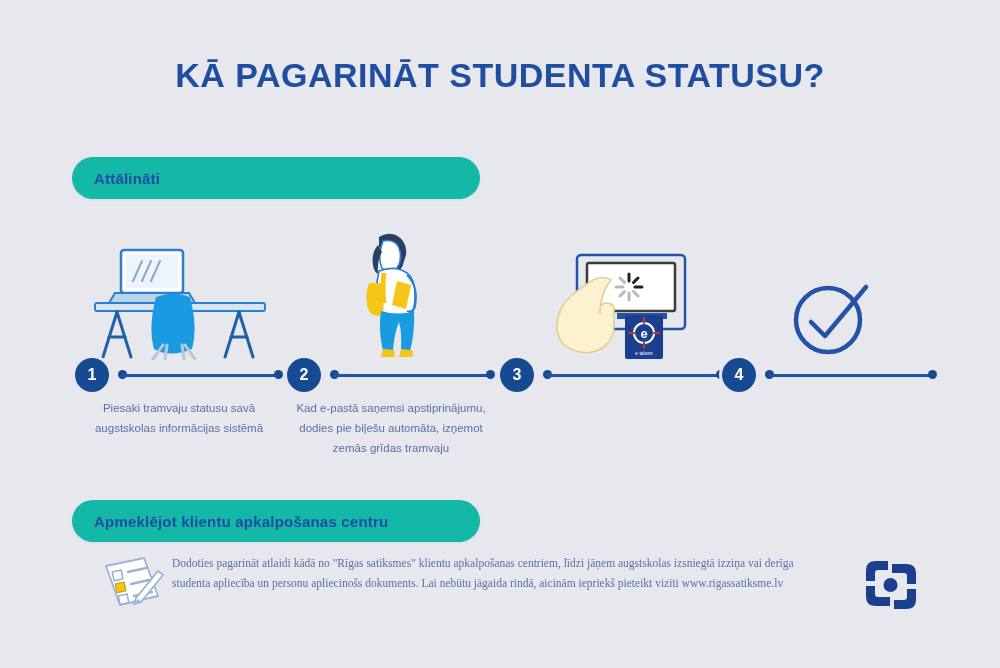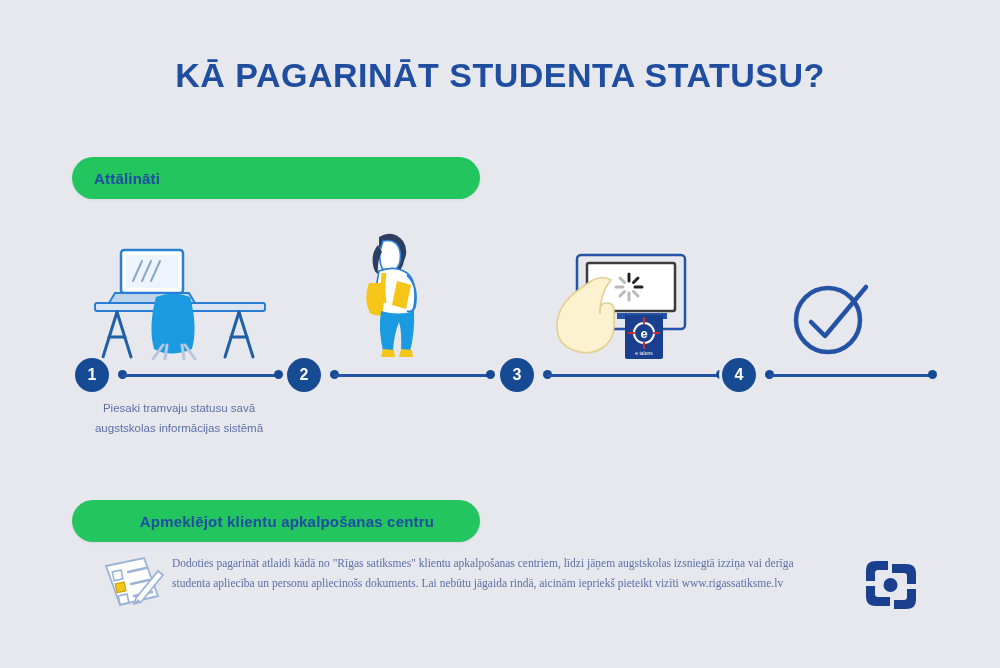--- a/index.html
+++ b/index.html
@@ -16,31 +16,31 @@
   .title{
     position:absolute;top:56px;left:0;width:1000px;
     text-align:center;
     font-size:34px;font-weight:bold;letter-spacing:0.5px;
     color:#1f4ea1;
   }
 
   
   .banner{
     position:absolute;
-    background:#22c55e;
+    background:#14b8a6;
     border-radius:22px;
     display:flex;align-items:center;
     box-shadow:0 1px 3px rgba(40,50,90,.07);
   }
   .banner-label{
     font-size:15px;font-weight:bold;color:#1f4ea1;
     padding-left:22px;letter-spacing:.2px;
   }
   #banner-remote{left:72px;top:157px;width:408px;height:42px;}
-  #banner-center{left:72px;top:500px;width:408px;height:42px;justify-content:center;}
+  #banner-center{left:72px;top:500px;width:408px;height:42px;}
 
   
   .steps{position:absolute;left:0;top:225px;width:1000px;height:265px;}
   .step{position:absolute;top:0;}
   .step-art{
     position:relative;height:135px;
     display:flex;align-items:flex-end;justify-content:center;
   }
   .step-row{
     position:relative;height:30px;display:flex;align-items:center;
@@ -174,20 +174,21 @@
         </svg>
       </div>
       <div class="step-row">
         <div class="step-badge">2</div>
         <div class="step-line">
           <span class="dot l"></span>
           <span class="bar"></span>
           <span class="dot r"></span>
         </div>
       </div>
+      <div class="step-text">Kad e-pastā saņemsi apstiprinājumu, dodies pie biļešu automāta, izņemot zemās grīdas tramvaju</div>
     </div>
 
     <div class="step" id="step-3">
       <div class="step-art art">
         <svg width="175" height="135" viewBox="0 0 175 135">
 
           <rect x="52" y="30" width="108" height="74" rx="4" fill="none" stroke="#2452a6" stroke-width="2.5"></rect>
 
           <rect x="62" y="38" width="88" height="48" rx="2" fill="#ffffff" stroke="#3b3b3b" stroke-width="2.5"></rect>
 

